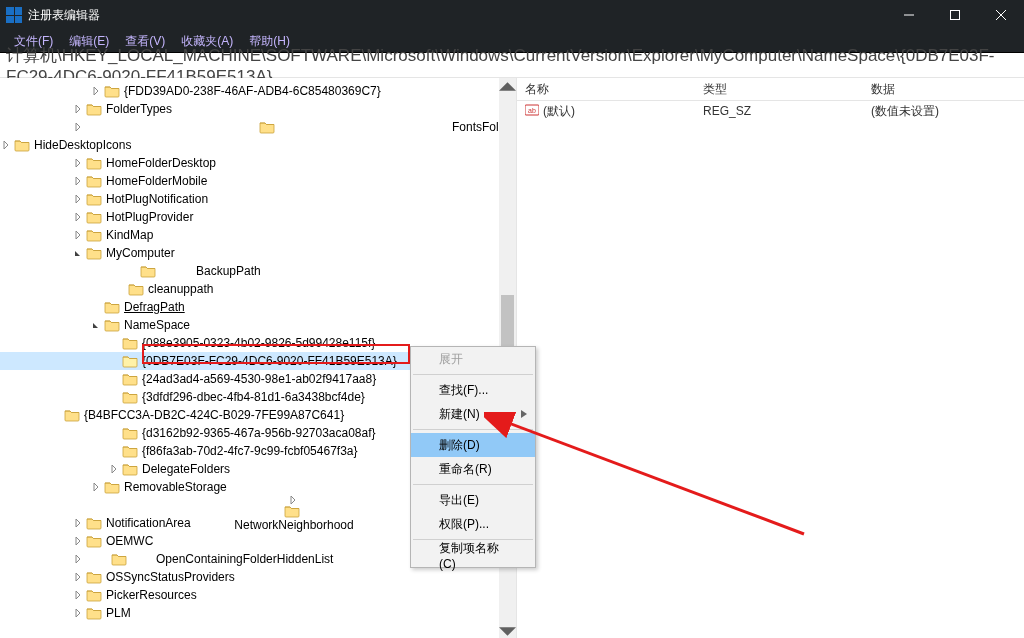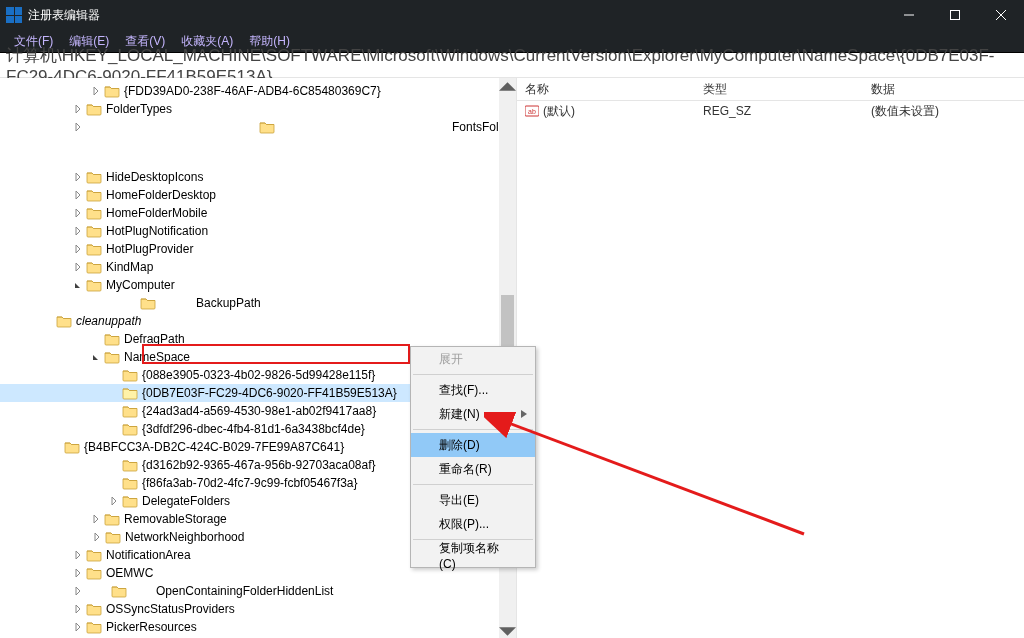--- a/index.html
+++ b/index.html
@@ -143,21 +143,21 @@
               <svg viewBox="0 0 8 8">
                 <path d="M2 0 L6 4 L2 8 Z" fill="none" stroke="#888" stroke-width="1"></path>
               </svg>
             </span>
             <span class="fold"><svg viewBox="0 0 16 14">
                 <path d="M1 3 h5 l1.5 1.5 H15 V12 a1 1 0 0 1 -1 1 H2 a1 1 0 0 1 -1 -1 Z" fill="#ffe08a" stroke="#caa23a" stroke-width="0.8"></path>
                 <path d="M1 3 h5 l1.5 1.5 H15" fill="none" stroke="#caa23a" stroke-width="0.8"></path>
               </svg></span>
             <span class="lbl">FontsFolder</span>
           </div>
-          <div class="row" style="padding-left: 72px; margin-top: 32px;">
+          <div class="row" style="">
             <span class="chev">
               <svg viewBox="0 0 8 8">
                 <path d="M2 0 L6 4 L2 8 Z" fill="none" stroke="#888" stroke-width="1"></path>
               </svg>
             </span>
             <span class="fold"><svg viewBox="0 0 16 14">
                 <path d="M1 3 h5 l1.5 1.5 H15 V12 a1 1 0 0 1 -1 1 H2 a1 1 0 0 1 -1 -1 Z" fill="#ffe08a" stroke="#caa23a" stroke-width="0.8"></path>
                 <path d="M1 3 h5 l1.5 1.5 H15" fill="none" stroke="#caa23a" stroke-width="0.8"></path>
               </svg></span>
             <span class="lbl">HideDesktopIcons</span>
@@ -235,129 +235,129 @@
             <span class="lbl">MyComputer</span>
           </div>
           <div class="row" style="padding-left: 90px; gap: 36px;">
             <span class="chev"></span>
             <span class="fold"><svg viewBox="0 0 16 14">
                 <path d="M1 3 h5 l1.5 1.5 H15 V12 a1 1 0 0 1 -1 1 H2 a1 1 0 0 1 -1 -1 Z" fill="#ffe08a" stroke="#caa23a" stroke-width="0.8"></path>
                 <path d="M1 3 h5 l1.5 1.5 H15" fill="none" stroke="#caa23a" stroke-width="0.8"></path>
               </svg></span>
             <span class="lbl">BackupPath</span>
           </div>
-          <div class="row" style="padding-left: 42px; font-style: italic;">
+          <div class="row" style="padding-left: 114px;">
             <span class="chev"></span>
             <span class="fold"><svg viewBox="0 0 16 14">
                 <path d="M1 3 h5 l1.5 1.5 H15 V12 a1 1 0 0 1 -1 1 H2 a1 1 0 0 1 -1 -1 Z" fill="#ffe08a" stroke="#caa23a" stroke-width="0.8"></path>
                 <path d="M1 3 h5 l1.5 1.5 H15" fill="none" stroke="#caa23a" stroke-width="0.8"></path>
               </svg></span>
             <span class="lbl">cleanuppath</span>
           </div>
+          <div class="row" style="padding-left: 90px; text-decoration: underline;">
+            <span class="chev"></span>
+            <span class="fold"><svg viewBox="0 0 16 14">
+                <path d="M1 3 h5 l1.5 1.5 H15 V12 a1 1 0 0 1 -1 1 H2 a1 1 0 0 1 -1 -1 Z" fill="#ffe08a" stroke="#caa23a" stroke-width="0.8"></path>
+                <path d="M1 3 h5 l1.5 1.5 H15" fill="none" stroke="#caa23a" stroke-width="0.8"></path>
+              </svg></span>
+            <span class="lbl">DefragPath</span>
+          </div>
           <div class="row" style="padding-left: 90px;">
-            <span class="chev"></span>
-            <span class="fold"><svg viewBox="0 0 16 14">
-                <path d="M1 3 h5 l1.5 1.5 H15 V12 a1 1 0 0 1 -1 1 H2 a1 1 0 0 1 -1 -1 Z" fill="#ffe08a" stroke="#caa23a" stroke-width="0.8"></path>
-                <path d="M1 3 h5 l1.5 1.5 H15" fill="none" stroke="#caa23a" stroke-width="0.8"></path>
-              </svg></span>
-            <span class="lbl">DefragPath</span>
+            <span class="chev">
+              <svg viewBox="0 0 8 8">
+                <path d="M1 2 L6 7 L1 7 Z" fill="#404040" stroke="none" stroke-width="1"></path>
+              </svg>
+            </span>
+            <span class="fold"><svg viewBox="0 0 16 14">
+                <path d="M1 3 h5 l1.5 1.5 H15 V12 a1 1 0 0 1 -1 1 H2 a1 1 0 0 1 -1 -1 Z" fill="#ffe08a" stroke="#caa23a" stroke-width="0.8"></path>
+                <path d="M1 3 h5 l1.5 1.5 H15" fill="none" stroke="#caa23a" stroke-width="0.8"></path>
+              </svg></span>
+            <span class="lbl">NameSpace</span>
+          </div>
+          <div class="row" style="padding-left: 108px;">
+            <span class="chev"></span>
+            <span class="fold"><svg viewBox="0 0 16 14">
+                <path d="M1 3 h5 l1.5 1.5 H15 V12 a1 1 0 0 1 -1 1 H2 a1 1 0 0 1 -1 -1 Z" fill="#ffe08a" stroke="#caa23a" stroke-width="0.8"></path>
+                <path d="M1 3 h5 l1.5 1.5 H15" fill="none" stroke="#caa23a" stroke-width="0.8"></path>
+              </svg></span>
+            <span class="lbl">{088e3905-0323-4b02-9826-5d99428e115f}</span>
+          </div>
+          <div class="row sel" style="padding-left: 108px;">
+            <span class="chev"></span>
+            <span class="fold"><svg viewBox="0 0 16 14">
+                <path d="M1 3 h5 l1.5 1.5 H15 V12 a1 1 0 0 1 -1 1 H2 a1 1 0 0 1 -1 -1 Z" fill="#fff2a8" stroke="#caa23a" stroke-width="0.8"></path>
+                <path d="M1 3 h5 l1.5 1.5 H15" fill="none" stroke="#caa23a" stroke-width="0.8"></path>
+              </svg></span>
+            <span class="lbl">{0DB7E03F-FC29-4DC6-9020-FF41B59E513A}</span>
+          </div>
+          <div class="row" style="padding-left: 108px;">
+            <span class="chev"></span>
+            <span class="fold"><svg viewBox="0 0 16 14">
+                <path d="M1 3 h5 l1.5 1.5 H15 V12 a1 1 0 0 1 -1 1 H2 a1 1 0 0 1 -1 -1 Z" fill="#ffe08a" stroke="#caa23a" stroke-width="0.8"></path>
+                <path d="M1 3 h5 l1.5 1.5 H15" fill="none" stroke="#caa23a" stroke-width="0.8"></path>
+              </svg></span>
+            <span class="lbl">{24ad3ad4-a569-4530-98e1-ab02f9417aa8}</span>
+          </div>
+          <div class="row" style="padding-left: 108px;">
+            <span class="chev"></span>
+            <span class="fold"><svg viewBox="0 0 16 14">
+                <path d="M1 3 h5 l1.5 1.5 H15 V12 a1 1 0 0 1 -1 1 H2 a1 1 0 0 1 -1 -1 Z" fill="#ffe08a" stroke="#caa23a" stroke-width="0.8"></path>
+                <path d="M1 3 h5 l1.5 1.5 H15" fill="none" stroke="#caa23a" stroke-width="0.8"></path>
+              </svg></span>
+            <span class="lbl">{3dfdf296-dbec-4fb4-81d1-6a3438bcf4de}</span>
+          </div>
+          <div class="row" style="padding-left: 50px;">
+            <span class="chev"></span>
+            <span class="fold"><svg viewBox="0 0 16 14">
+                <path d="M1 3 h5 l1.5 1.5 H15 V12 a1 1 0 0 1 -1 1 H2 a1 1 0 0 1 -1 -1 Z" fill="#ffe08a" stroke="#caa23a" stroke-width="0.8"></path>
+                <path d="M1 3 h5 l1.5 1.5 H15" fill="none" stroke="#caa23a" stroke-width="0.8"></path>
+              </svg></span>
+            <span class="lbl">{B4BFCC3A-DB2C-424C-B029-7FE99A87C641}</span>
+          </div>
+          <div class="row" style="padding-left: 108px;">
+            <span class="chev"></span>
+            <span class="fold"><svg viewBox="0 0 16 14">
+                <path d="M1 3 h5 l1.5 1.5 H15 V12 a1 1 0 0 1 -1 1 H2 a1 1 0 0 1 -1 -1 Z" fill="#ffe08a" stroke="#caa23a" stroke-width="0.8"></path>
+                <path d="M1 3 h5 l1.5 1.5 H15" fill="none" stroke="#caa23a" stroke-width="0.8"></path>
+              </svg></span>
+            <span class="lbl">{d3162b92-9365-467a-956b-92703aca08af}</span>
+          </div>
+          <div class="row" style="padding-left: 108px;">
+            <span class="chev"></span>
+            <span class="fold"><svg viewBox="0 0 16 14">
+                <path d="M1 3 h5 l1.5 1.5 H15 V12 a1 1 0 0 1 -1 1 H2 a1 1 0 0 1 -1 -1 Z" fill="#ffe08a" stroke="#caa23a" stroke-width="0.8"></path>
+                <path d="M1 3 h5 l1.5 1.5 H15" fill="none" stroke="#caa23a" stroke-width="0.8"></path>
+              </svg></span>
+            <span class="lbl">{f86fa3ab-70d2-4fc7-9c99-fcbf05467f3a}</span>
+          </div>
+          <div class="row" style="padding-left: 108px;">
+            <span class="chev">
+              <svg viewBox="0 0 8 8">
+                <path d="M2 0 L6 4 L2 8 Z" fill="none" stroke="#888" stroke-width="1"></path>
+              </svg>
+            </span>
+            <span class="fold"><svg viewBox="0 0 16 14">
+                <path d="M1 3 h5 l1.5 1.5 H15 V12 a1 1 0 0 1 -1 1 H2 a1 1 0 0 1 -1 -1 Z" fill="#ffe08a" stroke="#caa23a" stroke-width="0.8"></path>
+                <path d="M1 3 h5 l1.5 1.5 H15" fill="none" stroke="#caa23a" stroke-width="0.8"></path>
+              </svg></span>
+            <span class="lbl">DelegateFolders</span>
           </div>
           <div class="row" style="padding-left: 90px;">
             <span class="chev">
               <svg viewBox="0 0 8 8">
-                <path d="M1 2 L6 7 L1 7 Z" fill="#404040" stroke="none" stroke-width="1"></path>
-              </svg>
-            </span>
-            <span class="fold"><svg viewBox="0 0 16 14">
-                <path d="M1 3 h5 l1.5 1.5 H15 V12 a1 1 0 0 1 -1 1 H2 a1 1 0 0 1 -1 -1 Z" fill="#ffe08a" stroke="#caa23a" stroke-width="0.8"></path>
-                <path d="M1 3 h5 l1.5 1.5 H15" fill="none" stroke="#caa23a" stroke-width="0.8"></path>
-              </svg></span>
-            <span class="lbl">NameSpace</span>
-          </div>
-          <div class="row" style="padding-left: 108px;">
-            <span class="chev"></span>
-            <span class="fold"><svg viewBox="0 0 16 14">
-                <path d="M1 3 h5 l1.5 1.5 H15 V12 a1 1 0 0 1 -1 1 H2 a1 1 0 0 1 -1 -1 Z" fill="#ffe08a" stroke="#caa23a" stroke-width="0.8"></path>
-                <path d="M1 3 h5 l1.5 1.5 H15" fill="none" stroke="#caa23a" stroke-width="0.8"></path>
-              </svg></span>
-            <span class="lbl">{088e3905-0323-4b02-9826-5d99428e115f}</span>
-          </div>
-          <div class="row sel" style="padding-left: 108px;">
-            <span class="chev"></span>
-            <span class="fold"><svg viewBox="0 0 16 14">
-                <path d="M1 3 h5 l1.5 1.5 H15 V12 a1 1 0 0 1 -1 1 H2 a1 1 0 0 1 -1 -1 Z" fill="#fff2a8" stroke="#caa23a" stroke-width="0.8"></path>
-                <path d="M1 3 h5 l1.5 1.5 H15" fill="none" stroke="#caa23a" stroke-width="0.8"></path>
-              </svg></span>
-            <span class="lbl">{0DB7E03F-FC29-4DC6-9020-FF41B59E513A}</span>
-          </div>
-          <div class="row" style="padding-left: 108px;">
-            <span class="chev"></span>
-            <span class="fold"><svg viewBox="0 0 16 14">
-                <path d="M1 3 h5 l1.5 1.5 H15 V12 a1 1 0 0 1 -1 1 H2 a1 1 0 0 1 -1 -1 Z" fill="#ffe08a" stroke="#caa23a" stroke-width="0.8"></path>
-                <path d="M1 3 h5 l1.5 1.5 H15" fill="none" stroke="#caa23a" stroke-width="0.8"></path>
-              </svg></span>
-            <span class="lbl">{24ad3ad4-a569-4530-98e1-ab02f9417aa8}</span>
-          </div>
-          <div class="row" style="padding-left: 108px;">
-            <span class="chev"></span>
-            <span class="fold"><svg viewBox="0 0 16 14">
-                <path d="M1 3 h5 l1.5 1.5 H15 V12 a1 1 0 0 1 -1 1 H2 a1 1 0 0 1 -1 -1 Z" fill="#ffe08a" stroke="#caa23a" stroke-width="0.8"></path>
-                <path d="M1 3 h5 l1.5 1.5 H15" fill="none" stroke="#caa23a" stroke-width="0.8"></path>
-              </svg></span>
-            <span class="lbl">{3dfdf296-dbec-4fb4-81d1-6a3438bcf4de}</span>
-          </div>
-          <div class="row" style="padding-left: 50px;">
-            <span class="chev"></span>
-            <span class="fold"><svg viewBox="0 0 16 14">
-                <path d="M1 3 h5 l1.5 1.5 H15 V12 a1 1 0 0 1 -1 1 H2 a1 1 0 0 1 -1 -1 Z" fill="#ffe08a" stroke="#caa23a" stroke-width="0.8"></path>
-                <path d="M1 3 h5 l1.5 1.5 H15" fill="none" stroke="#caa23a" stroke-width="0.8"></path>
-              </svg></span>
-            <span class="lbl">{B4BFCC3A-DB2C-424C-B029-7FE99A87C641}</span>
-          </div>
-          <div class="row" style="padding-left: 108px;">
-            <span class="chev"></span>
-            <span class="fold"><svg viewBox="0 0 16 14">
-                <path d="M1 3 h5 l1.5 1.5 H15 V12 a1 1 0 0 1 -1 1 H2 a1 1 0 0 1 -1 -1 Z" fill="#ffe08a" stroke="#caa23a" stroke-width="0.8"></path>
-                <path d="M1 3 h5 l1.5 1.5 H15" fill="none" stroke="#caa23a" stroke-width="0.8"></path>
-              </svg></span>
-            <span class="lbl">{d3162b92-9365-467a-956b-92703aca08af}</span>
-          </div>
-          <div class="row" style="padding-left: 108px;">
-            <span class="chev"></span>
-            <span class="fold"><svg viewBox="0 0 16 14">
-                <path d="M1 3 h5 l1.5 1.5 H15 V12 a1 1 0 0 1 -1 1 H2 a1 1 0 0 1 -1 -1 Z" fill="#ffe08a" stroke="#caa23a" stroke-width="0.8"></path>
-                <path d="M1 3 h5 l1.5 1.5 H15" fill="none" stroke="#caa23a" stroke-width="0.8"></path>
-              </svg></span>
-            <span class="lbl">{f86fa3ab-70d2-4fc7-9c99-fcbf05467f3a}</span>
-          </div>
-          <div class="row" style="padding-left: 108px;">
-            <span class="chev">
-              <svg viewBox="0 0 8 8">
-                <path d="M2 0 L6 4 L2 8 Z" fill="none" stroke="#888" stroke-width="1"></path>
-              </svg>
-            </span>
-            <span class="fold"><svg viewBox="0 0 16 14">
-                <path d="M1 3 h5 l1.5 1.5 H15 V12 a1 1 0 0 1 -1 1 H2 a1 1 0 0 1 -1 -1 Z" fill="#ffe08a" stroke="#caa23a" stroke-width="0.8"></path>
-                <path d="M1 3 h5 l1.5 1.5 H15" fill="none" stroke="#caa23a" stroke-width="0.8"></path>
-              </svg></span>
-            <span class="lbl">DelegateFolders</span>
-          </div>
-          <div class="row" style="padding-left: 90px;">
-            <span class="chev">
-              <svg viewBox="0 0 8 8">
                 <path d="M2 0 L6 4 L2 8 Z" fill="none" stroke="#888" stroke-width="1"></path>
               </svg>
             </span>
             <span class="fold"><svg viewBox="0 0 16 14">
                 <path d="M1 3 h5 l1.5 1.5 H15 V12 a1 1 0 0 1 -1 1 H2 a1 1 0 0 1 -1 -1 Z" fill="#ffe08a" stroke="#caa23a" stroke-width="0.8"></path>
                 <path d="M1 3 h5 l1.5 1.5 H15" fill="none" stroke="#caa23a" stroke-width="0.8"></path>
               </svg></span>
             <span class="lbl">RemovableStorage</span>
           </div>
-          <div class="row" style="padding-left: 91px;">
+          <div class="row" style="padding-left: 72px; flex-direction: column;">
             <span class="chev">
               <svg viewBox="0 0 8 8">
                 <path d="M2 0 L6 4 L2 8 Z" fill="none" stroke="#888" stroke-width="1"></path>
               </svg>
             </span>
             <span class="fold"><svg viewBox="0 0 16 14">
                 <path d="M1 3 h5 l1.5 1.5 H15 V12 a1 1 0 0 1 -1 1 H2 a1 1 0 0 1 -1 -1 Z" fill="#ffe08a" stroke="#caa23a" stroke-width="0.8"></path>
                 <path d="M1 3 h5 l1.5 1.5 H15" fill="none" stroke="#caa23a" stroke-width="0.8"></path>
               </svg></span>
             <span class="lbl">NetworkNeighborhood</span>
@@ -456,21 +456,21 @@
     </div>
 
     <div class="listpane">
       <div class="listhead">
         <div class="col" style="width:170px">名称</div>
         <div class="col" style="width:160px">类型</div>
         <div class="col" style="flex:1">数据</div>
       </div>
       <div class="listbody">
         <div class="lrow">
-          <div class="col" style="width:170px;display:flex;align-items:center">
+          <div class="col" style="width:170px;display:flex;">
             <svg class="abicon" viewBox="0 0 14 14">
                 <rect x="0" y="2" width="14" height="10" rx="1" fill="#fff" stroke="#c33" stroke-width="1"></rect>
                 <text x="7" y="10" font-size="7" text-anchor="middle" fill="#c33" font-family="sans-serif">ab</text>
               </svg>
             <span>(默认)</span>
           </div>
           <div class="col" style="width:160px">REG_SZ</div>
           <div class="col" style="flex:1">(数值未设置)</div>
         </div>
       </div>

